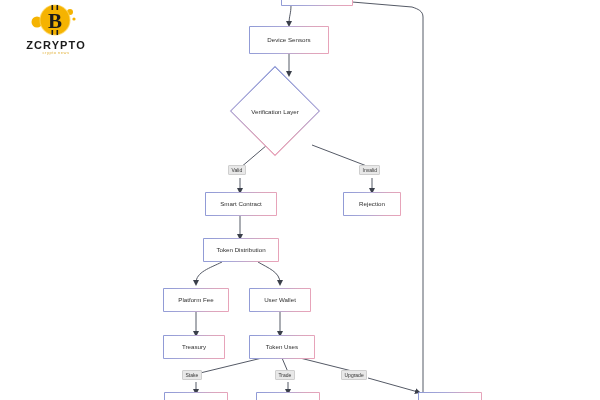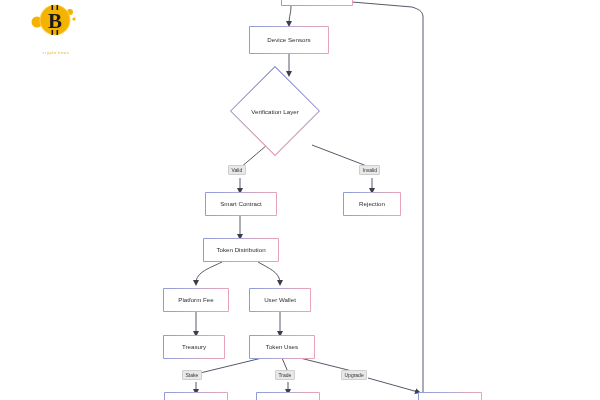--- a/index.html
+++ b/index.html
@@ -111,20 +111,21 @@
     <circle cx="40" cy="10" r="3" fill="#F5B301"></circle>
     <circle cx="44" cy="17" r="1.6" fill="#F5B301"></circle>
     <circle cx="25" cy="18" r="15" fill="#F5B301"></circle>
     <circle cx="25" cy="18" r="15" fill="none" stroke="#ffd65e" stroke-width="1.2" opacity="0.7"></circle>
     <text x="25" y="26" text-anchor="middle" font-family="'Liberation Serif',serif" font-size="21" font-weight="bold" fill="#1b1b1b">B</text>
     <rect x="21.5" y="3" width="1.6" height="5" fill="#1b1b1b"></rect>
     <rect x="26.5" y="3" width="1.6" height="5" fill="#1b1b1b"></rect>
     <rect x="21.5" y="28" width="1.6" height="5" fill="#1b1b1b"></rect>
     <rect x="26.5" y="28" width="1.6" height="5" fill="#1b1b1b"></rect>
   </svg>
+  <div class="logo-name">ZCRYPTO</div>
   <div class="logo-tag">crypto news</div>
 </div>
 
 <div class="node grad" style="left:281px;top:-12px;width:72px;height:18px;"></div>
 
 <div class="node grad" style="left:249px;top:26px;width:80px;height:28px;">Device Sensors</div>
 
 <div class="diamond" style="left:243px;top:79px;width:64px;height:64px;"></div>
 <div class="diamond-label" style="left:243px;top:79px;width:64px;height:64px;">Verification Layer</div>
 

